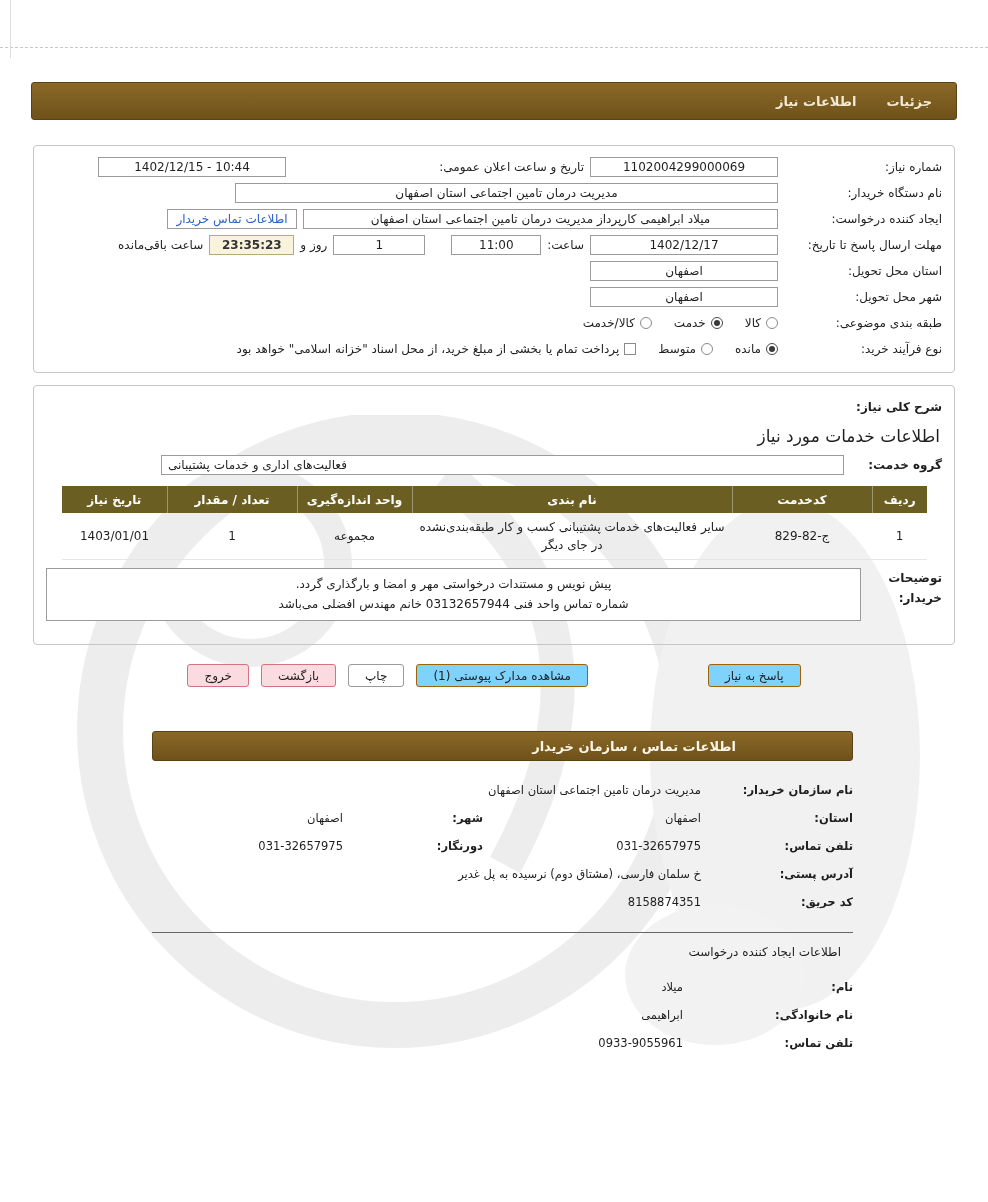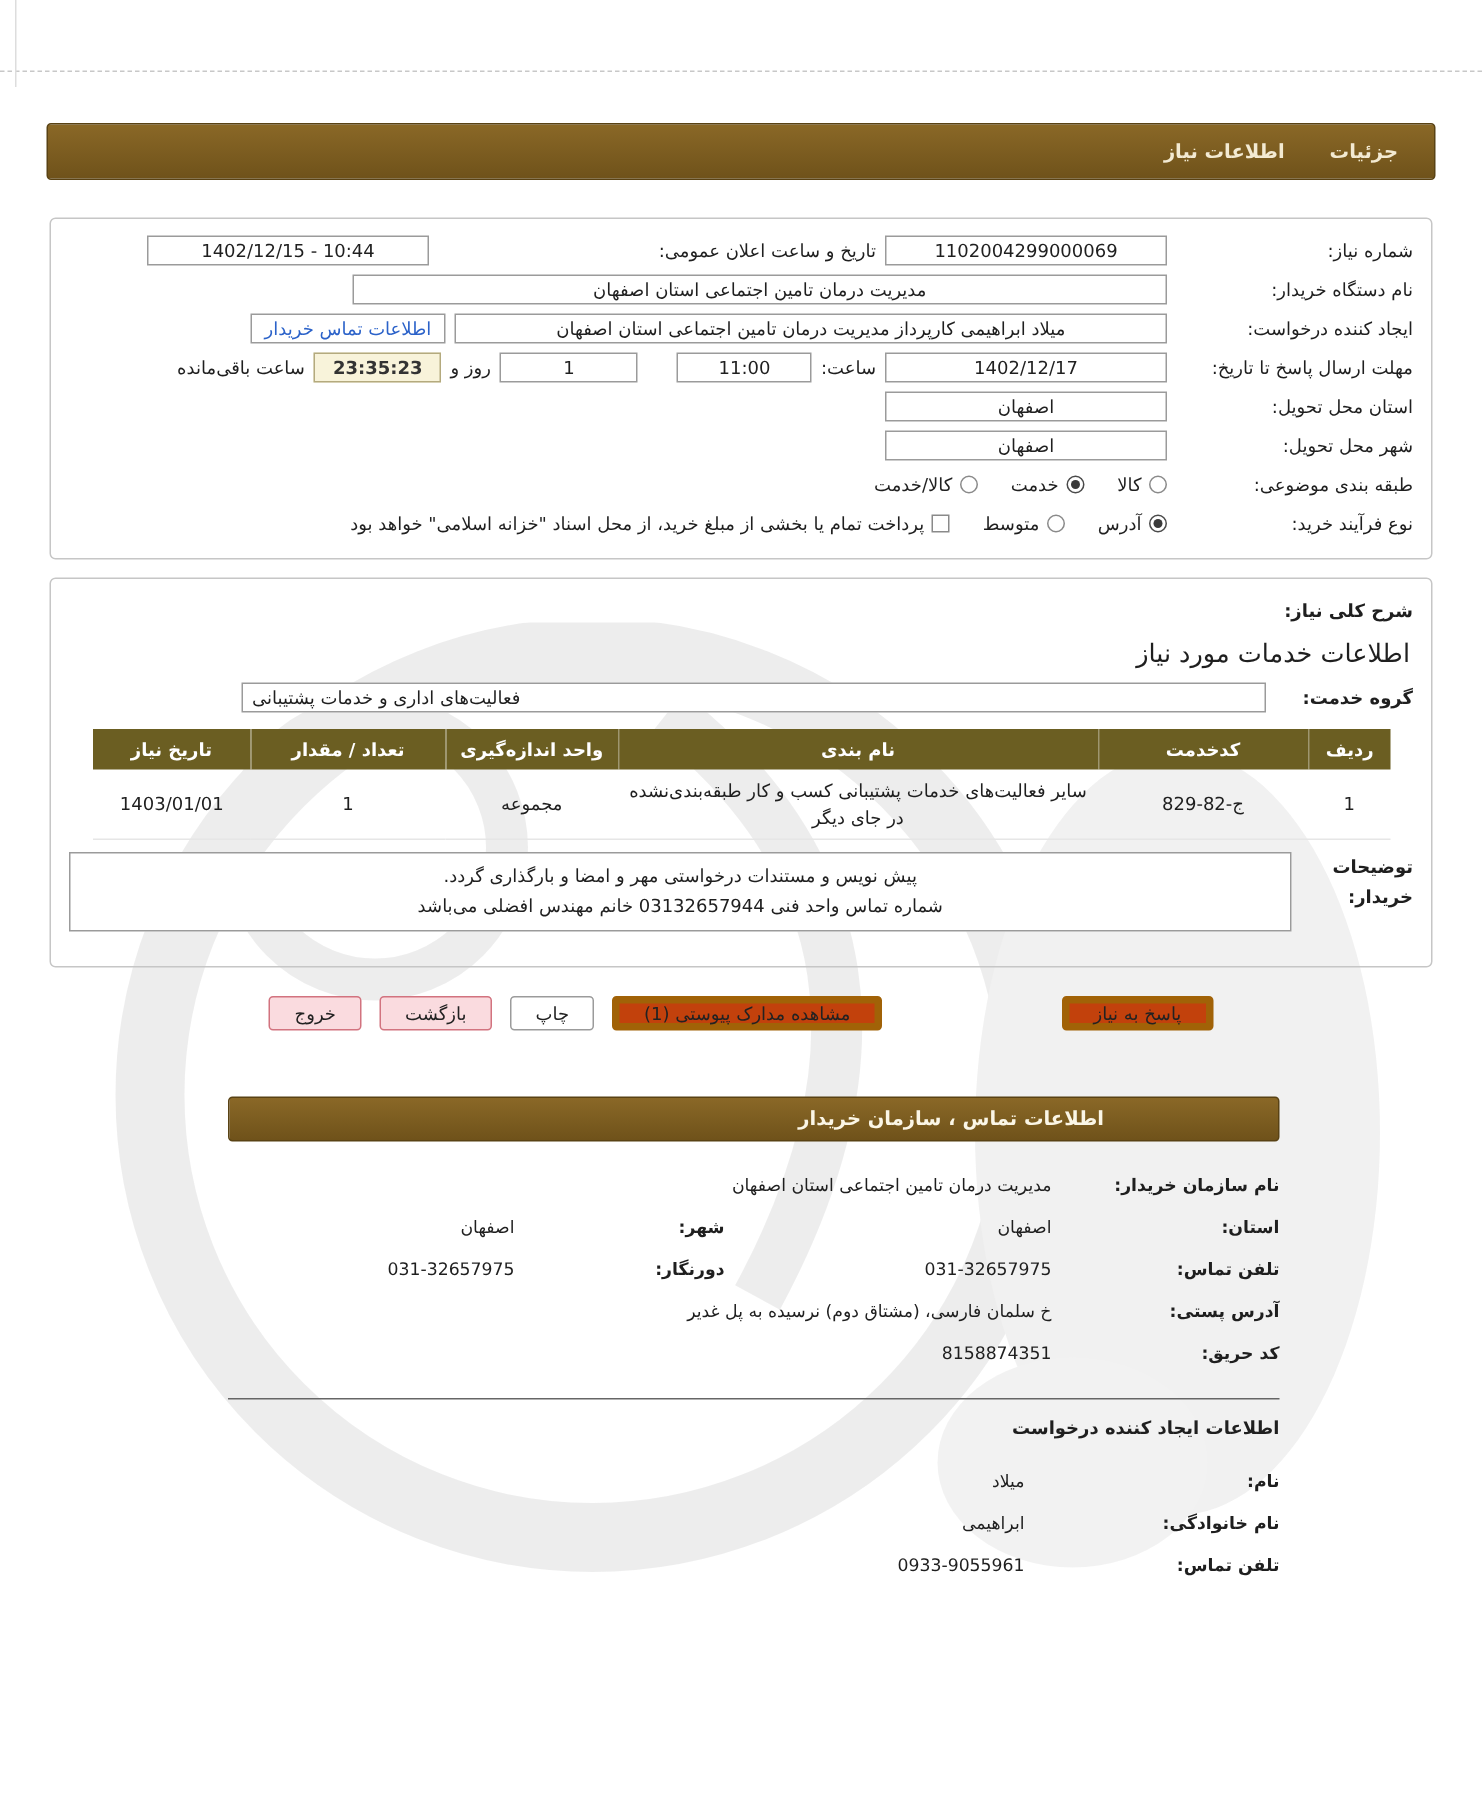--- a/index.html
+++ b/index.html
@@ -56,38 +56,38 @@
   .c-row{width:55px}.c-code{width:140px}.c-name{width:320px}.c-unit{width:115px}.c-qty{width:130px}.c-date{width:105px}
 
   .notes{align-items:flex-start;margin-top:4px}
   .noteslbl{width:75px;flex-shrink:0;text-align:right;font-weight:bold;line-height:1.7}
   .notesbox{flex:1;border:1px solid #9b9b9b;background:#fff;min-height:48px;text-align:center;
             padding:5px 8px;line-height:1.7}
 
   .btnrow{position:absolute;top:664px;left:0;right:0;display:flex;justify-content:center;gap:12px;
           z-index:1;direction:rtl}
   .btn{font-family:inherit;font-size:12px;height:23px;padding:0 16px;border-radius:3px;cursor:pointer;color:#222}
-  .btn.green{background:#c2410c;border:5px solid #a16207}
+  .btn.green{background:#7dd3fc;border:1px solid #a16207}
   .btn.pink{background:#fadbdf;border:1px solid #d2737f}
   .btn.white{background:#fff;border:1px solid #9b9b9b}
   .btn.respond{margin-left:108px}
 
   .bar2{position:absolute;top:731px;right:135px;width:701px;height:30px;z-index:1;
         justify-content:flex-start;padding-right:116px;color:#fbf6e6}
 
   .info{position:absolute;top:776px;right:135px;width:701px;z-index:1;font-size:11.5px}
   .irow{display:grid;grid-template-columns:112px 258px 95px 1fr;align-items:center;min-height:28px}
   .ilbl{font-weight:bold;text-align:right}
   .ival{text-align:right;padding-left:8px;padding-right:40px}
   .ival.span{grid-column:2/5}
   .ival2{text-align:right;padding-right:45px}
   .num{direction:ltr;unicode-bidi:isolate}
 
   .divider{border-top:1px solid #666;margin:16px 0 12px}
-  .cheading{font-weight:bold;font-size:12px;margin:4px 0 14px;text-align:right}
+  .cheading{font-weight:normal;font-size:12px;margin:4px 12px 14px;text-align:right}
   .crow{display:grid;grid-template-columns:112px 1fr;align-items:center;min-height:28px}
   .cval{text-align:right;padding-right:58px}
 </style>
 </head>
 <body>
 
 <div class="page">
 
   <div class="dashed-line"></div>
   <div class="left-tick"></div>
@@ -163,21 +163,21 @@
       <span class="opt">
         <span class="radio"></span>
         <span>کالا/خدمت</span>
       </span>
     </div>
 
     <div class="frow">
       <span class="lbl">نوع فرآیند خرید:</span>
       <span class="opt">
         <span class="radio checked"></span>
-        <span>آدرس</span>
+        <span>مانده</span>
       </span>
       <span class="opt">
         <span class="radio"></span>
         <span>متوسط</span>
       </span>
       <span class="opt">
         <span class="checkbox"></span>
         <span>پرداخت تمام یا بخشی از مبلغ خرید، از محل اسناد "خزانه اسلامی" خواهد بود</span>
       </span>
     </div>

